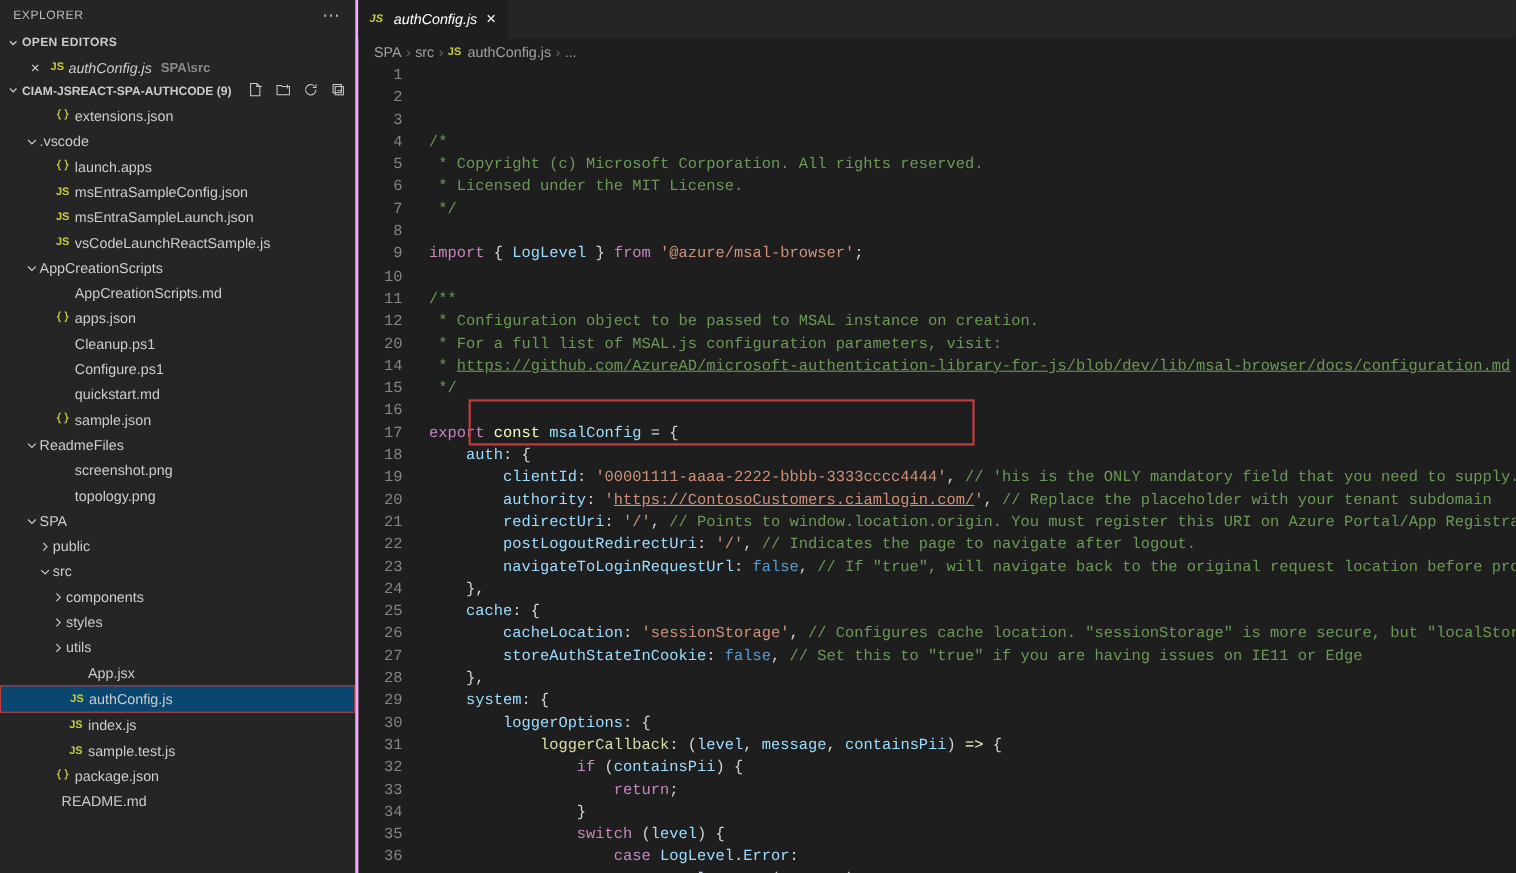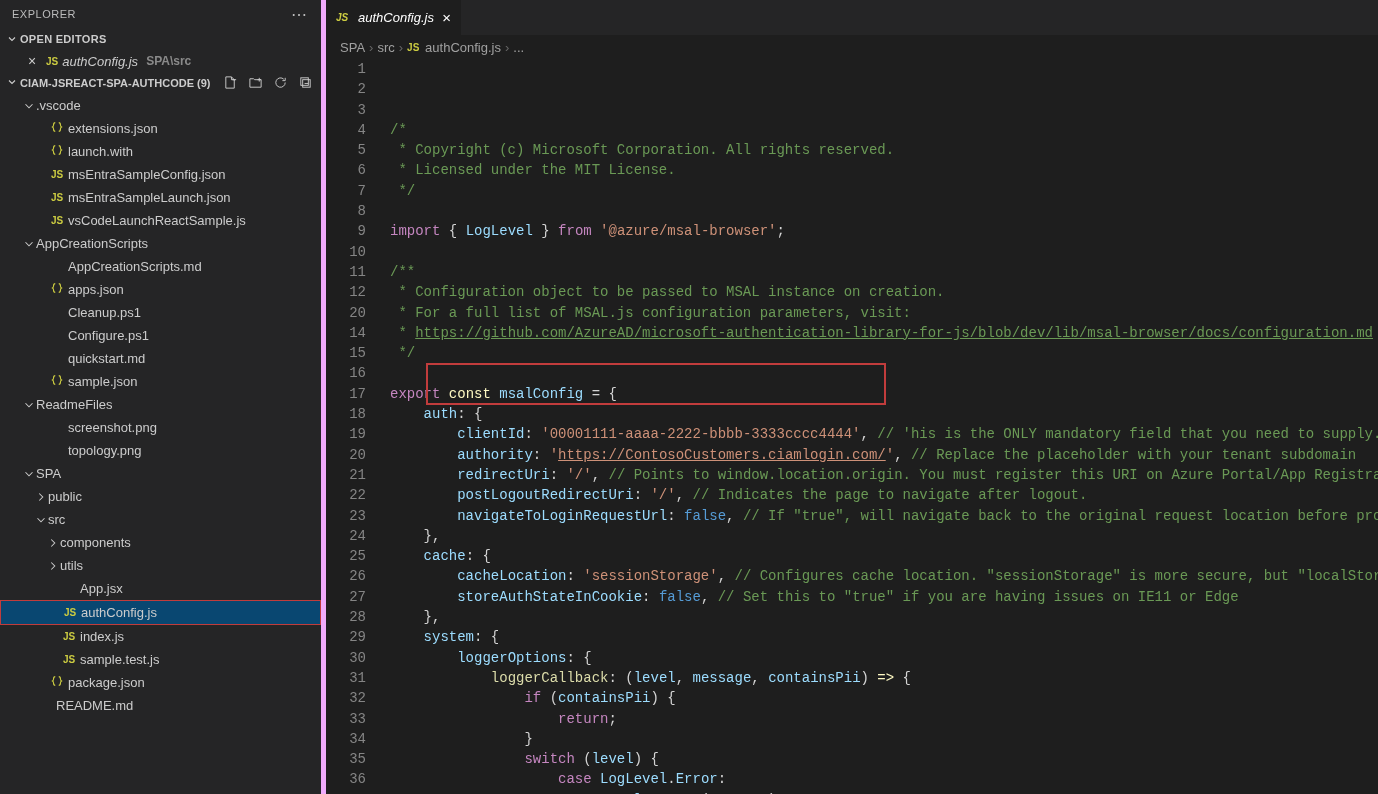--- a/index.html
+++ b/index.html
@@ -9,21 +9,21 @@
   font-family: "Segoe UI", -apple-system, sans-serif;
   font-size: 13px;
   overflow: hidden;
   width: 1378px;
   height: 794px;
 }
 .app { display: flex; height: 794px; }
 .sidebar {
   width: 326px;
   background: #252526;
-  border-right: 5px solid #f0abfc;
+  border-right: 3px solid #f0abfc;
   display: flex;
   flex-direction: column;
   overflow: hidden;
 }
 .explorer-header {
   display: flex;
   align-items: center;
   justify-content: space-between;
   padding: 0 12px;
   height: 28px;
@@ -199,45 +199,45 @@
               <path d="M13 8a5 5 0 1 1-1.5-3.5M13 3v3h-3"></path>
             </svg></span>
         <span><svg viewBox="0 0 16 16" fill="none" stroke="#cccccc" stroke-width="1">
               <rect x="3" y="3" width="8" height="8"></rect>
               <rect x="5" y="5" width="8" height="8"></rect>
               <path d="M7 9h4"></path>
             </svg></span>
       </span>
     </div>
     <div class="tree" id="tree">
-        <div class="tree-item indent-1">
-          <span class="twisty">
-            <svg viewBox="0 0 16 16" fill="none" stroke="#cccccc" stroke-width="1.2">
-              <path d="M4 6l4 4 4-4"></path>
-            </svg>
-          </span>
-          <span class="label">.vscode</span>
-        </div>
         <div class="tree-item indent-2">
           <span class="twisty"></span>
           <span class="ficon">
             <span class="ic-json"><svg viewBox="0 0 16 16" fill="none" stroke="#cbcb41" stroke-width="1.3">
                 <path d="M6 3c-2 0-2 2-2 3s0 2-2 2c2 0 2 1 2 2s0 3 2 3M10 3c2 0 2 2 2 3s0 2 2 2c-2 0-2 1-2 2s0 3-2 3"></path>
               </svg></span>
           </span>
           <span class="label">extensions.json</span>
         </div>
+        <div class="tree-item indent-1">
+          <span class="twisty">
+            <svg viewBox="0 0 16 16" fill="none" stroke="#cccccc" stroke-width="1.2">
+              <path d="M4 6l4 4 4-4"></path>
+            </svg>
+          </span>
+          <span class="label">.vscode</span>
+        </div>
         <div class="tree-item indent-2">
           <span class="twisty"></span>
           <span class="ficon">
             <span class="ic-json"><svg viewBox="0 0 16 16" fill="none" stroke="#cbcb41" stroke-width="1.3">
                 <path d="M6 3c-2 0-2 2-2 3s0 2-2 2c2 0 2 1 2 2s0 3 2 3M10 3c2 0 2 2 2 3s0 2 2 2c-2 0-2 1-2 2s0 3-2 3"></path>
               </svg></span>
           </span>
-          <span class="label">launch.with</span>
+          <span class="label">launch.apps</span>
         </div>
         <div class="tree-item indent-2">
           <span class="twisty"></span>
           <span class="ficon">
             <span class="ic-js">JS</span>
           </span>
           <span class="label">msEntraSampleConfig.json</span>
         </div>
         <div class="tree-item indent-2">
           <span class="twisty"></span>
@@ -369,20 +369,28 @@
           </span>
           <span class="label">src</span>
         </div>
         <div class="tree-item indent-3">
           <span class="twisty">
             <svg viewBox="0 0 16 16" fill="none" stroke="#cccccc" stroke-width="1.2">
               <path d="M6 4l4 4-4 4"></path>
             </svg>
           </span>
           <span class="label">components</span>
+        </div>
+        <div class="tree-item indent-3">
+          <span class="twisty">
+            <svg viewBox="0 0 16 16" fill="none" stroke="#cccccc" stroke-width="1.2">
+              <path d="M6 4l4 4-4 4"></path>
+            </svg>
+          </span>
+          <span class="label">styles</span>
         </div>
         <div class="tree-item indent-3">
           <span class="twisty">
             <svg viewBox="0 0 16 16" fill="none" stroke="#cccccc" stroke-width="1.2">
               <path d="M6 4l4 4-4 4"></path>
             </svg>
           </span>
           <span class="label">utils</span>
         </div>
         <div class="tree-item indent-3">

